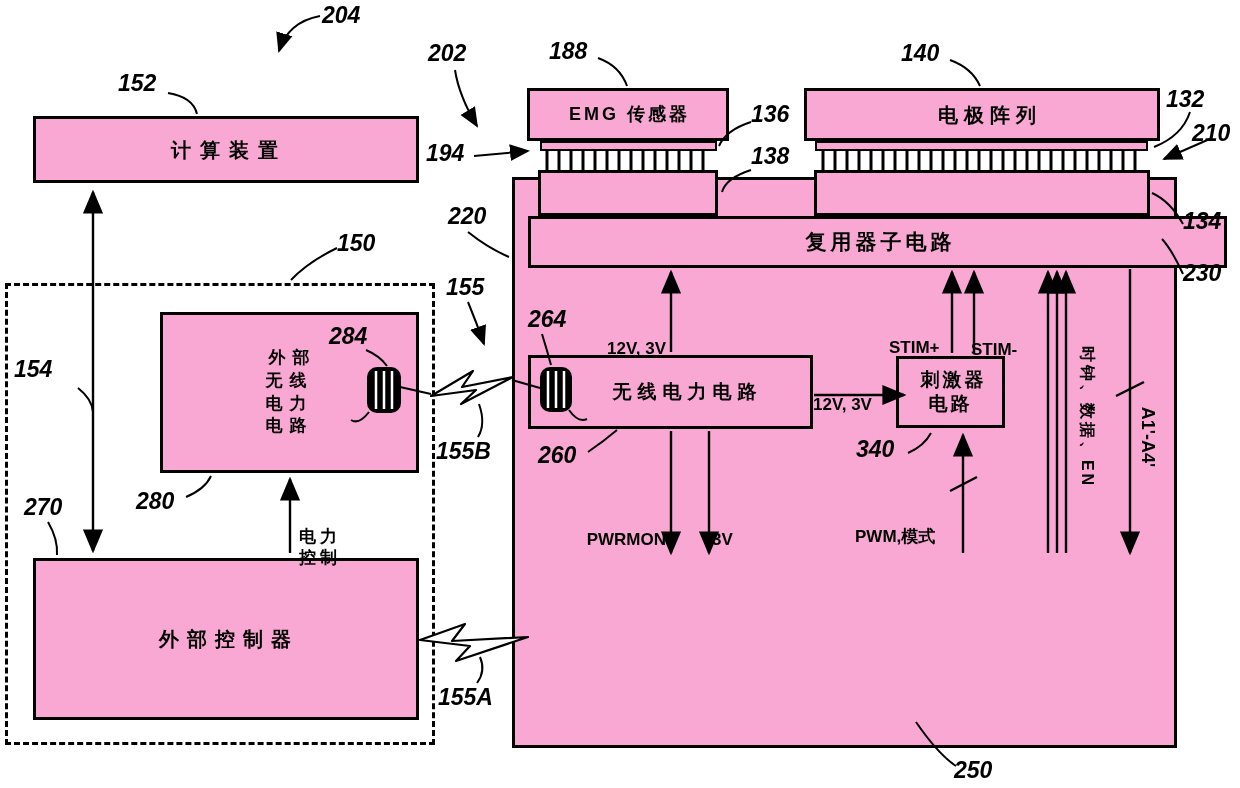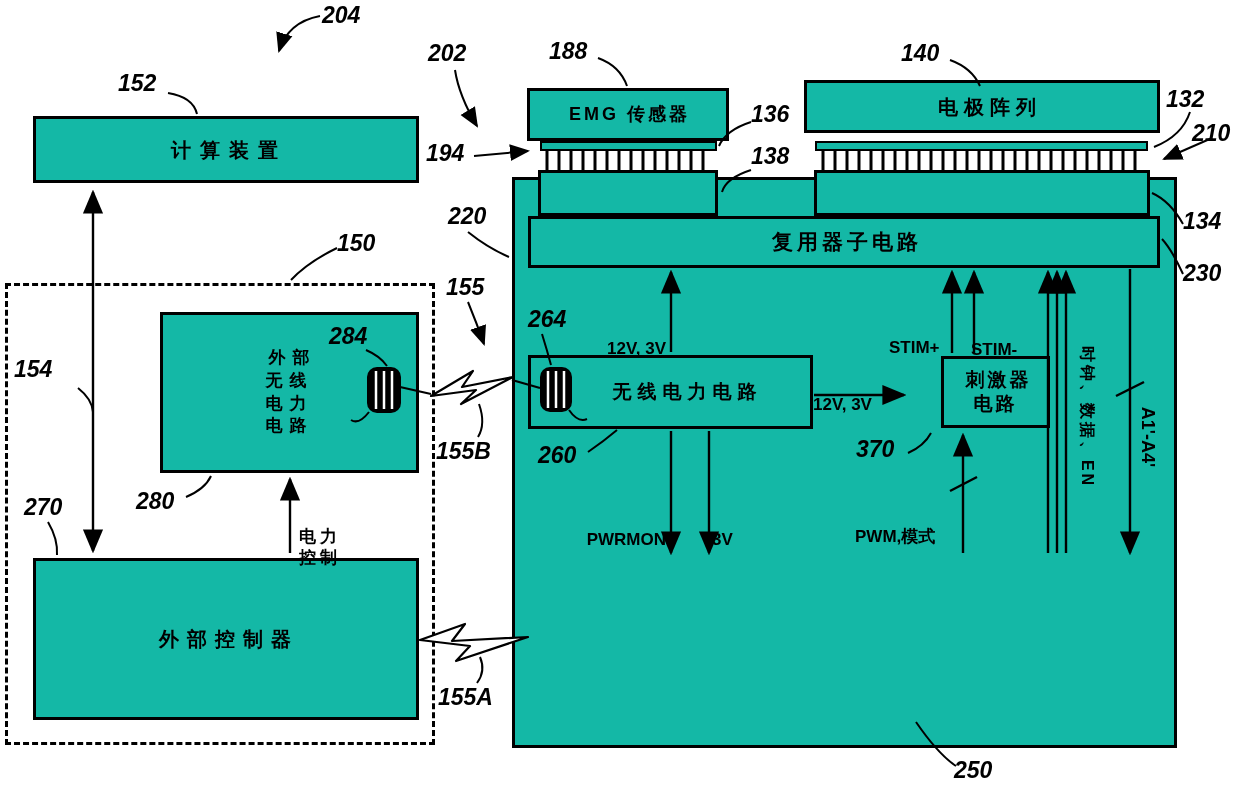--- a/index.html
+++ b/index.html
@@ -1,21 +1,21 @@
 <!DOCTYPE html>
 <html><head>
 <meta charset="utf-8">
 <style>
   html,body{margin:0;padding:0;background:#fff;}
   #canvas{
     position:relative;width:1240px;height:788px;background:#fff;overflow:hidden;
     font-family:"Liberation Sans","DejaVu Sans",sans-serif;color:#000;
   }
   .box{
-    position:absolute;border:3px solid #000;background:#14b8a6;box-sizing:border-box;
+    position:absolute;border:3px solid #000;background:#f9a8d4;box-sizing:border-box;
     display:flex;align-items:center;justify-content:center;text-align:center;
   }
   .box .lbl{
     font-weight:bold;font-size:20px;letter-spacing:6px;line-height:1.3;
     white-space:pre-line;text-indent:6px;
   }
   .box .lbl.small{font-size:18px;letter-spacing:3px;text-indent:3px;}
   .box.thin{border-width:2px;}
   .box.dashedbox{border:3px dashed #000;background:transparent;}
   .ref{
@@ -34,54 +34,54 @@
 </style>
 </head>
 <body>
 
 <div id="canvas">
 
   <div class="box" style="left:512px;top:177px;width:665px;height:571px;"></div>
 
   <div class="box dashedbox" style="left:5px;top:283px;width:430px;height:462px;"></div>
 
-  <div class="box" style="left:528px;top:216px;width:632px;height:52px;">
+  <div class="box" style="left:528px;top:216px;width:699px;height:52px;">
     <span class="lbl" style="font-size:21px;letter-spacing:4px;">复用器子电路</span>
   </div>
 
   <div class="box" style="left:538px;top:170px;width:180px;height:46px;"></div>
   <div class="box" style="left:814px;top:170px;width:336px;height:46px;"></div>
 
   <div class="box thin" style="left:540px;top:141px;width:177px;height:10px;"></div>
   <div class="box thin" style="left:815px;top:141px;width:333px;height:10px;"></div>
 
   <div class="box" style="left:527px;top:88px;width:202px;height:53px;">
     <span class="lbl small">EMG 传感器</span>
   </div>
 
-  <div class="box" style="left:804px;top:80px;width:356px;height:53px;padding-left:10px;">
+  <div class="box" style="left:804px;top:88px;width:356px;height:53px;padding-left:10px;">
     <span class="lbl">电极阵列</span>
   </div>
 
   <div class="box" style="left:33px;top:116px;width:386px;height:67px;">
     <span class="lbl" style="letter-spacing:9px;">计算装置</span>
   </div>
 
   <div class="box" style="left:160px;top:312px;width:259px;height:161px;">
     <span class="lbl" style="font-size:17px;letter-spacing:7px;line-height:1.35;">外部
 无线
 电力
 电路</span>
   </div>
 
   <div class="box" style="left:528px;top:355px;width:285px;height:74px;">
     <span class="lbl" style="font-size:19px;letter-spacing:6px;padding-left:28px;">无线电力电路</span>
   </div>
 
-  <div class="box" style="left:941px;top:356px;width:109px;height:72px;">
+  <div class="box" style="left:896px;top:356px;width:109px;height:72px;">
     <span class="lbl" style="font-size:19px;letter-spacing:3px;line-height:1.25;">刺激器
 电路</span>
   </div>
 
   <div class="box" style="left:33px;top:558px;width:386px;height:162px;">
     <span class="lbl" style="letter-spacing:8px;text-align:right;">外部控制器</span>
   </div>
 
 
   <div class="sig" style="left:596px;top:306px;width:70px;text-align:right;">12V, 3V</div>
@@ -109,21 +109,21 @@
   <div class="ref" style="left:448px;top:203px;">220</div>
   <div class="ref" style="left:1183px;top:208px;">134</div>
   <div class="ref" style="left:1183px;top:260px;">230</div>
   <div class="ref" style="left:337px;top:230px;">150</div>
   <div class="ref" style="left:446px;top:274px;">155</div>
   <div class="ref" style="left:528px;top:306px;">264</div>
   <div class="ref" style="left:329px;top:323px;">284</div>
   <div class="ref" style="left:14px;top:356px;">154</div>
   <div class="ref" style="left:436px;top:438px;">155B</div>
   <div class="ref" style="left:538px;top:442px;">260</div>
-  <div class="ref" style="left:856px;top:436px;">370</div>
+  <div class="ref" style="left:856px;top:436px;">340</div>
   <div class="ref" style="left:136px;top:488px;">280</div>
   <div class="ref" style="left:24px;top:494px;">270</div>
   <div class="ref" style="left:438px;top:684px;">155A</div>
   <div class="ref" style="left:954px;top:757px;">250</div>
 
   <svg class="overlay" width="1240" height="788" viewBox="0 0 1240 788">
     <defs>
       <marker id="arr" viewBox="0 0 10 10" refX="9" refY="5" markerWidth="10" markerHeight="10" orient="auto-start-reverse">
         <path d="M0,0.8 L10,5 L0,9.2 Z" fill="#000"></path>
       </marker>

